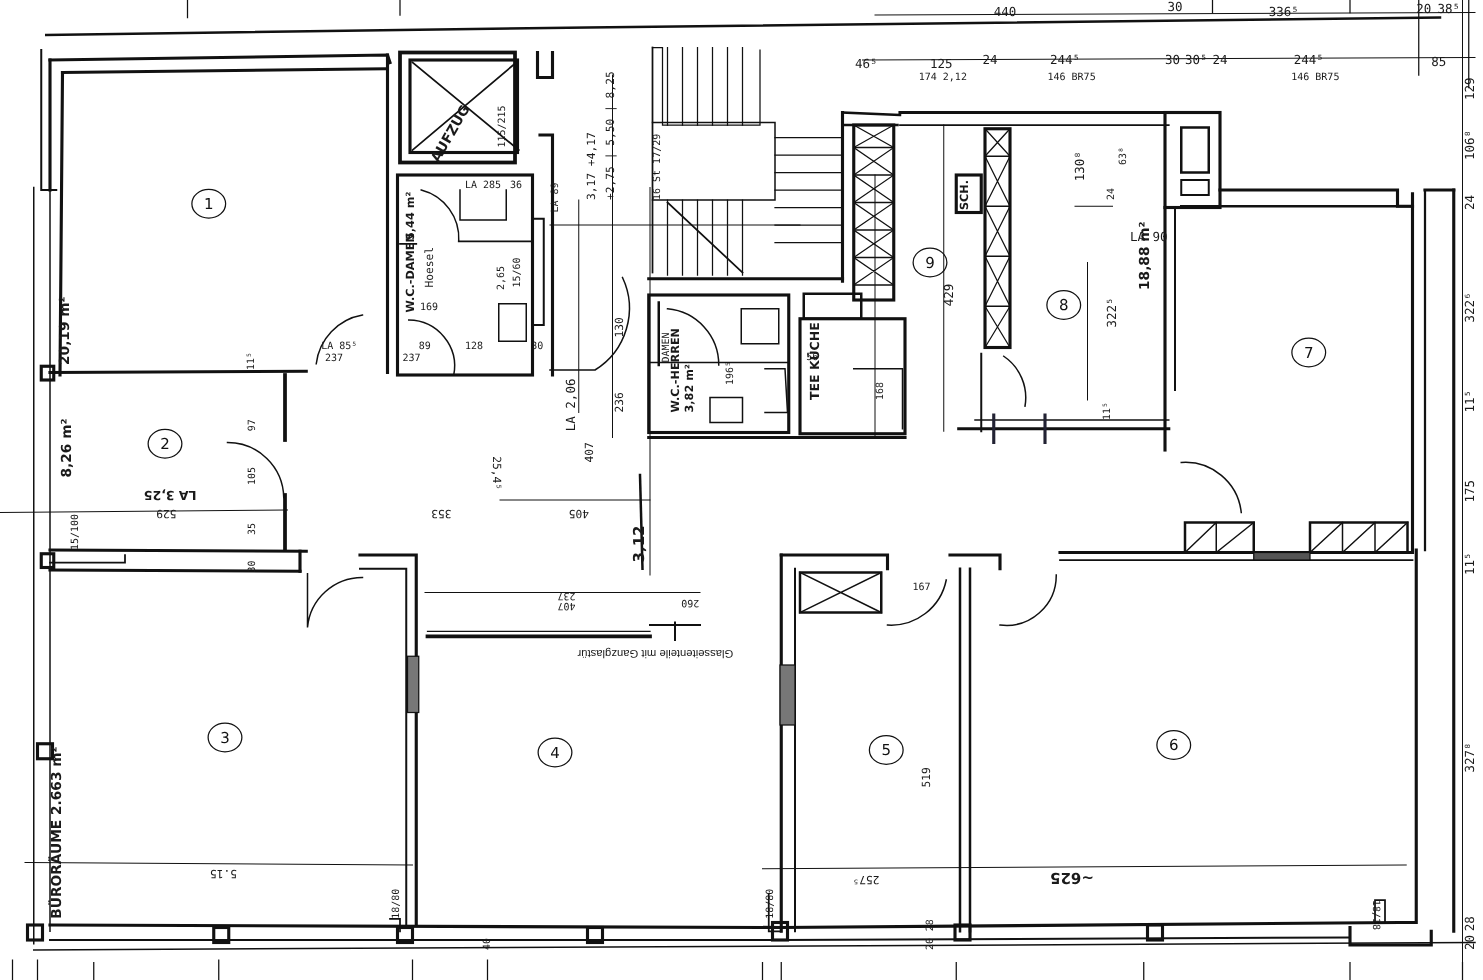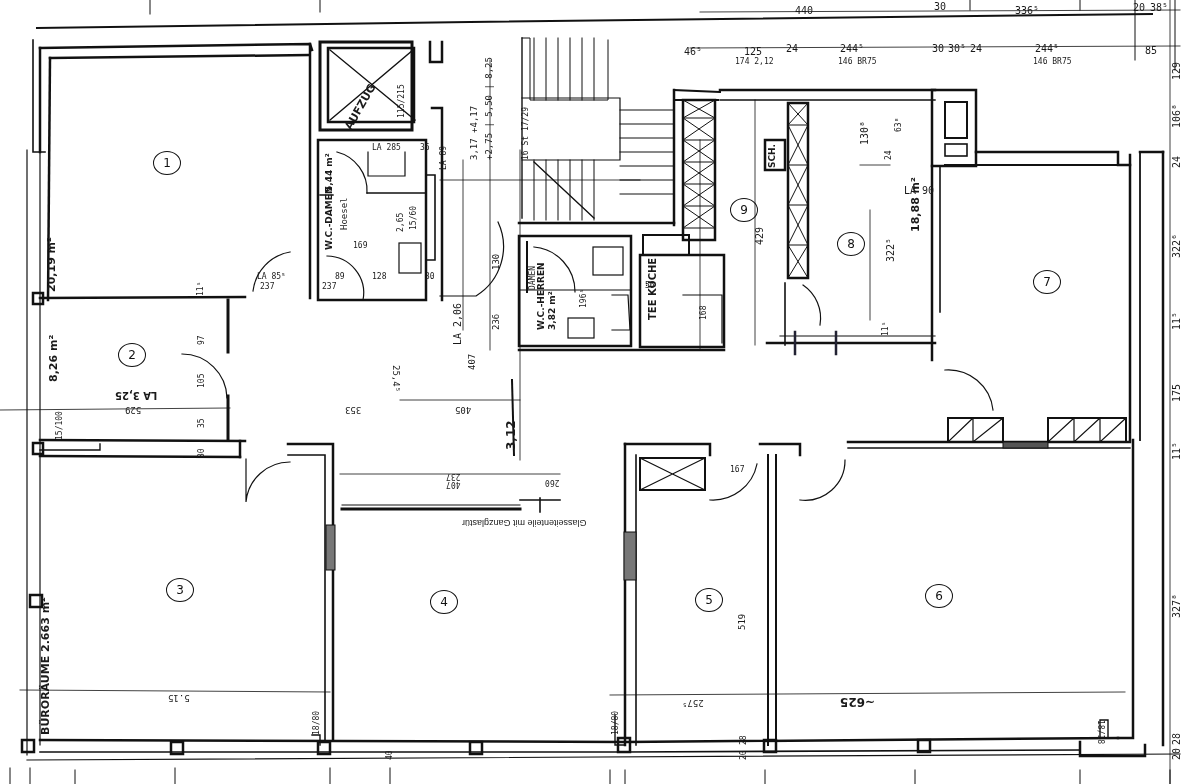--- a/index.html
+++ b/index.html
@@ -250,25 +250,25 @@
 
 <div class="lbl rot-90" style="left:860px;top:145px;">130⁸</div>
 <div class="lbl rot-90" style="left:895px;top:132px;font-size:8px;">63⁸</div>
 <div class="lbl rot-90" style="left:885px;top:160px;font-size:8px;">24</div>
 <div class="lbl rot-90" style="left:886px;top:262px;">322⁵</div>
 <div class="lbl rot-90" style="left:882px;top:336px;font-size:8px;">11⁵</div>
 <div class="lbl" style="left:904px;top:186px;">LA 90</div>
 <div class="lbl rot-90" style="left:755px;top:245px;">429</div>
 
 <div class="lbl" style="left:372px;top:144px;font-size:8px;">LA 285</div>
-<div class="lbl" style="left:420px;top:144px;font-size:8px;text-align:right;">36</div>
+<div class="lbl" style="left:408px;top:144px;font-size:8px;text-align:right;">36</div>
 <div class="lbl rot-90" style="left:440px;top:170px;font-size:8px;">LA 89</div>
 <div class="lbl rot-90" style="left:397px;top:232px;font-size:8px;">2,65</div>
 <div class="lbl rot-90" style="left:410px;top:230px;font-size:8px;">15/60</div>
-<div class="lbl" style="left:353px;top:242px;font-size:8px;">169</div>
+<div class="lbl" style="left:336px;top:242px;font-size:8px;">169</div>
 <div class="lbl" style="left:335px;top:273px;font-size:8px;">89</div>
 <div class="lbl" style="left:372px;top:273px;font-size:8px;">128</div>
 <div class="lbl" style="left:322px;top:283px;font-size:8px;">237</div>
 <div class="lbl" style="left:425px;top:273px;font-size:8px;">30</div>
 <div class="lbl" style="left:257px;top:273px;font-size:8px;">LA 85⁵</div>
 <div class="lbl" style="left:260px;top:283px;font-size:8px;">237</div>
 <div class="lbl rot-90" style="left:580px;top:308px;font-size:8px;">196⁵</div>
 <div class="lbl" style="left:645px;top:282px;font-size:8px;">56</div>
 <div class="lbl rot-90" style="left:700px;top:320px;font-size:8px;">168</div>
 

